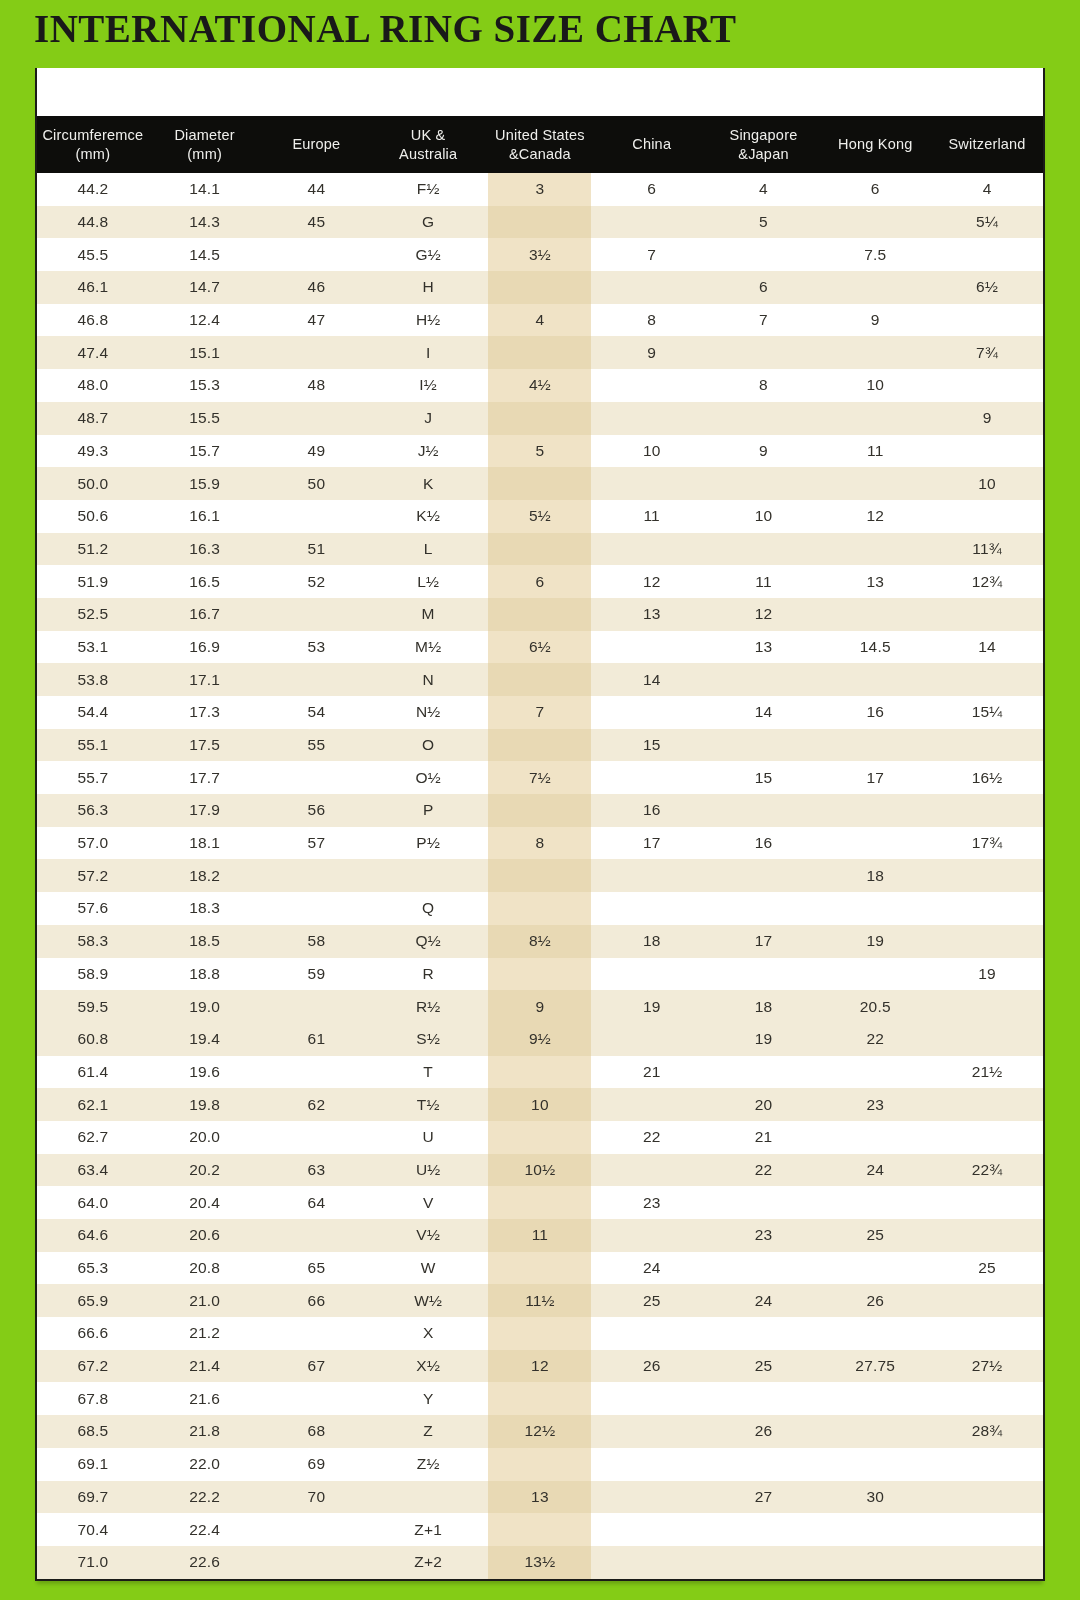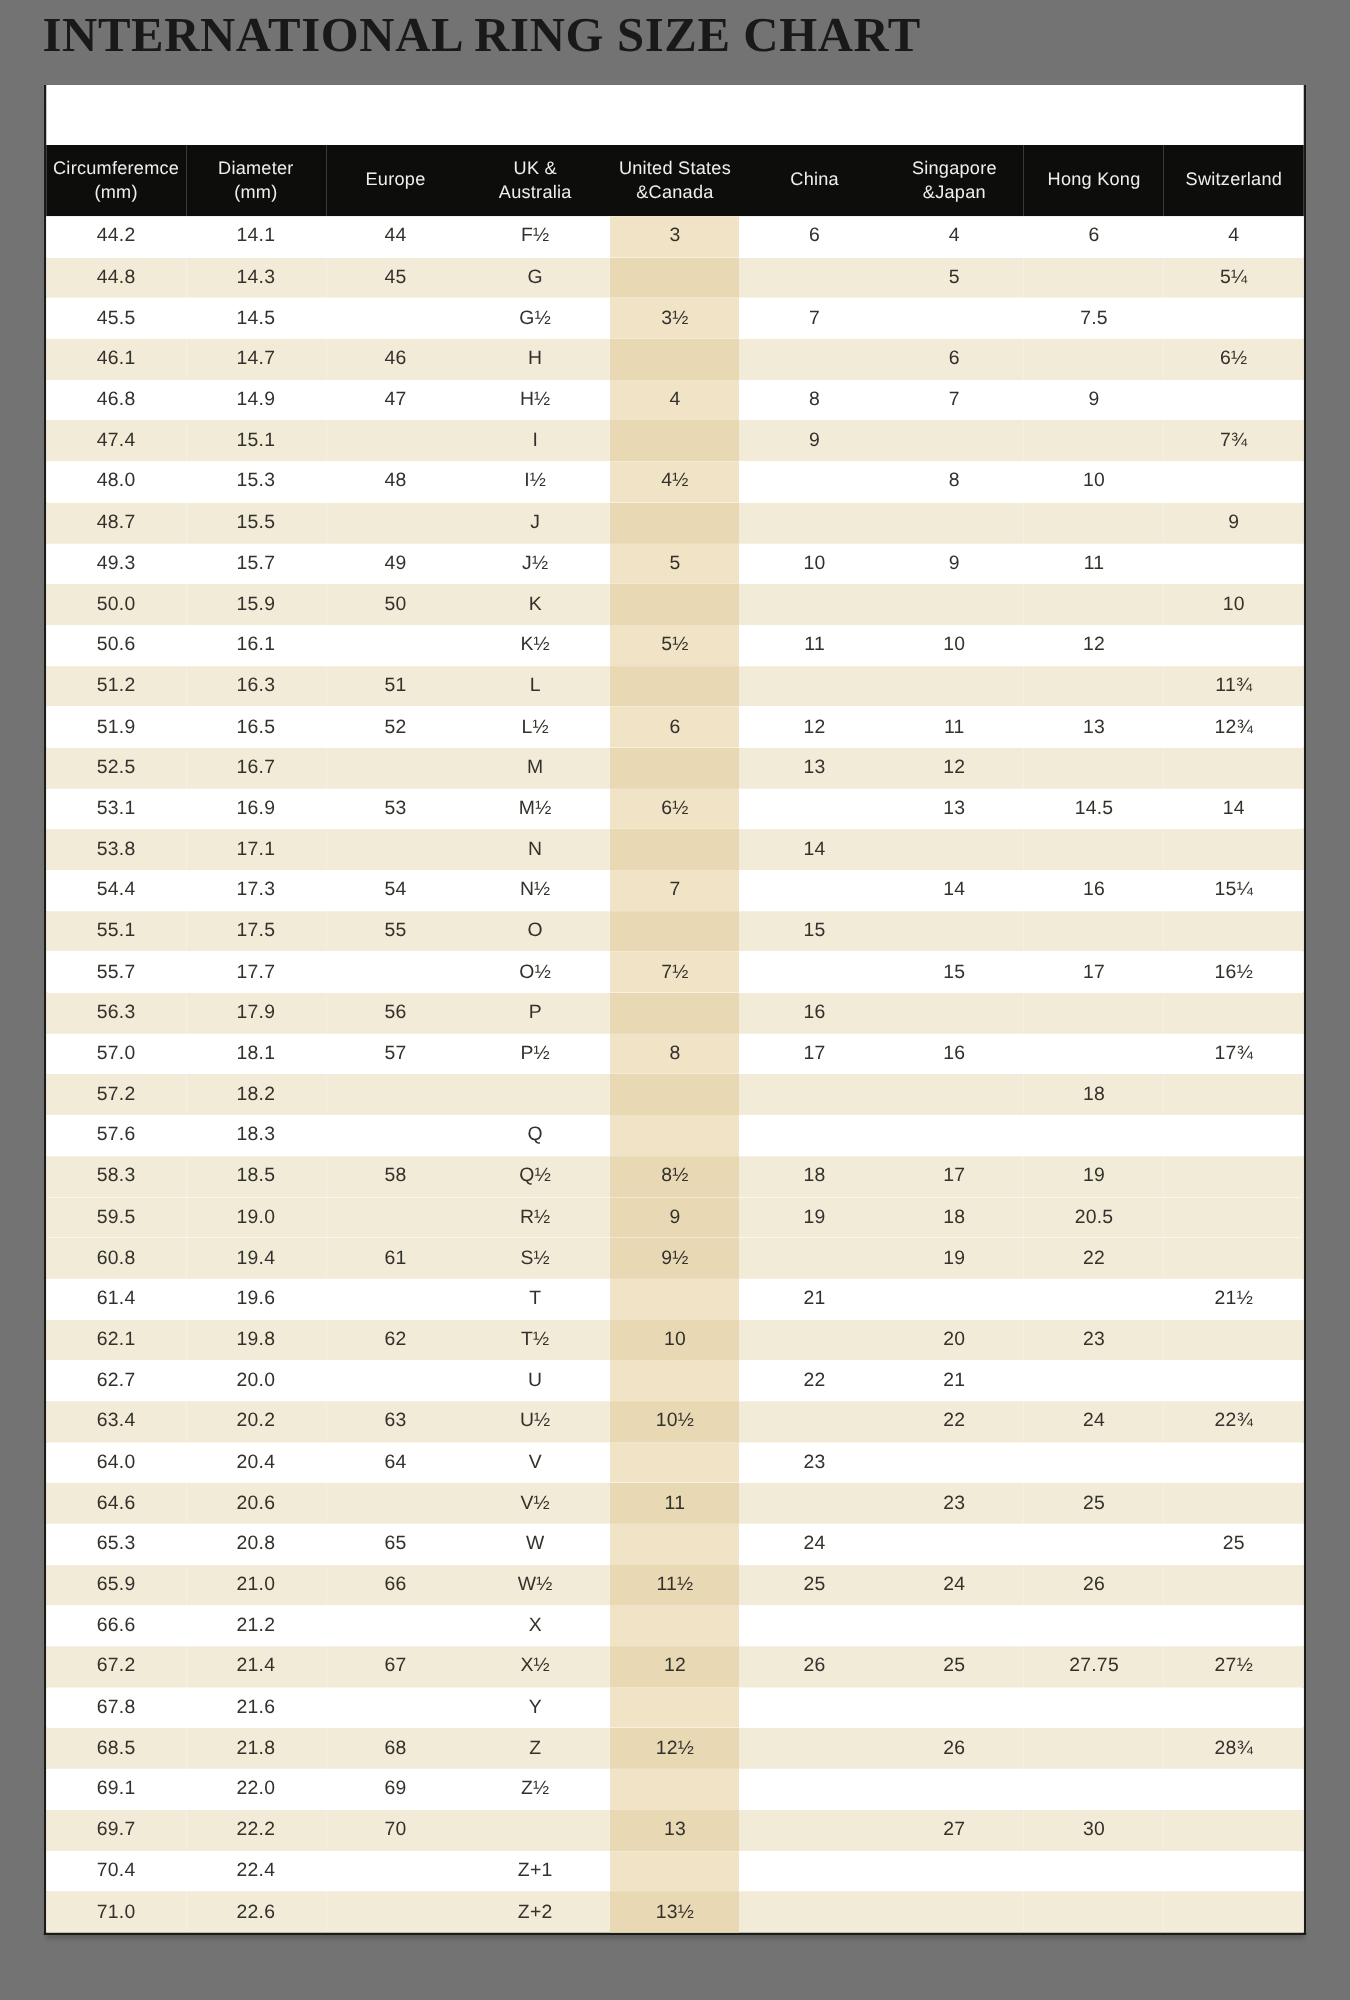--- a/index.html
+++ b/index.html
@@ -5,21 +5,21 @@
   * { margin: 0; padding: 0; box-sizing: border-box; }
   html, body { background: #ffffff; }
   body {
     width: 1080px; height: 1600px;
     font-family: "Liberation Sans", sans-serif;
     position: relative;
     overflow: hidden;
   }
   .page {
     position: absolute; inset: 0;
-    background: #737373;
+    background: #84cc16;
     text-decoration: underline;
   }
   .page-title {
     position: absolute;
     left: 34px; top: 6px;
     font-family: "Liberation Serif", serif;
     font-weight: bold;
     font-size: 39px;
     letter-spacing: 0.5px;
     color: #191919;
@@ -146,21 +146,21 @@
             <td>46</td>
             <td>H</td>
             <td class="us-band"></td>
             <td></td>
             <td>6</td>
             <td></td>
             <td>6½</td>
           </tr>
           <tr class="row-white">
             <td>46.8</td>
-            <td>14.9</td>
+            <td>12.4</td>
             <td>47</td>
             <td>H½</td>
             <td class="us-band">4</td>
             <td>8</td>
             <td>7</td>
             <td>9</td>
             <td></td>
           </tr>
           <tr class="row-beige">
             <td>47.4</td>
@@ -364,20 +364,31 @@
             <td>58.3</td>
             <td>18.5</td>
             <td>58</td>
             <td>Q½</td>
             <td class="us-band">8½</td>
             <td>18</td>
             <td>17</td>
             <td>19</td>
             <td></td>
           </tr>
+          <tr class="row-white">
+            <td>58.9</td>
+            <td>18.8</td>
+            <td>59</td>
+            <td>R</td>
+            <td class="us-band"></td>
+            <td></td>
+            <td></td>
+            <td></td>
+            <td>19</td>
+          </tr>
           <tr class="row-beige">
             <td>59.5</td>
             <td>19.0</td>
             <td></td>
             <td>R½</td>
             <td class="us-band">9</td>
             <td>19</td>
             <td>18</td>
             <td>20.5</td>
             <td></td>

